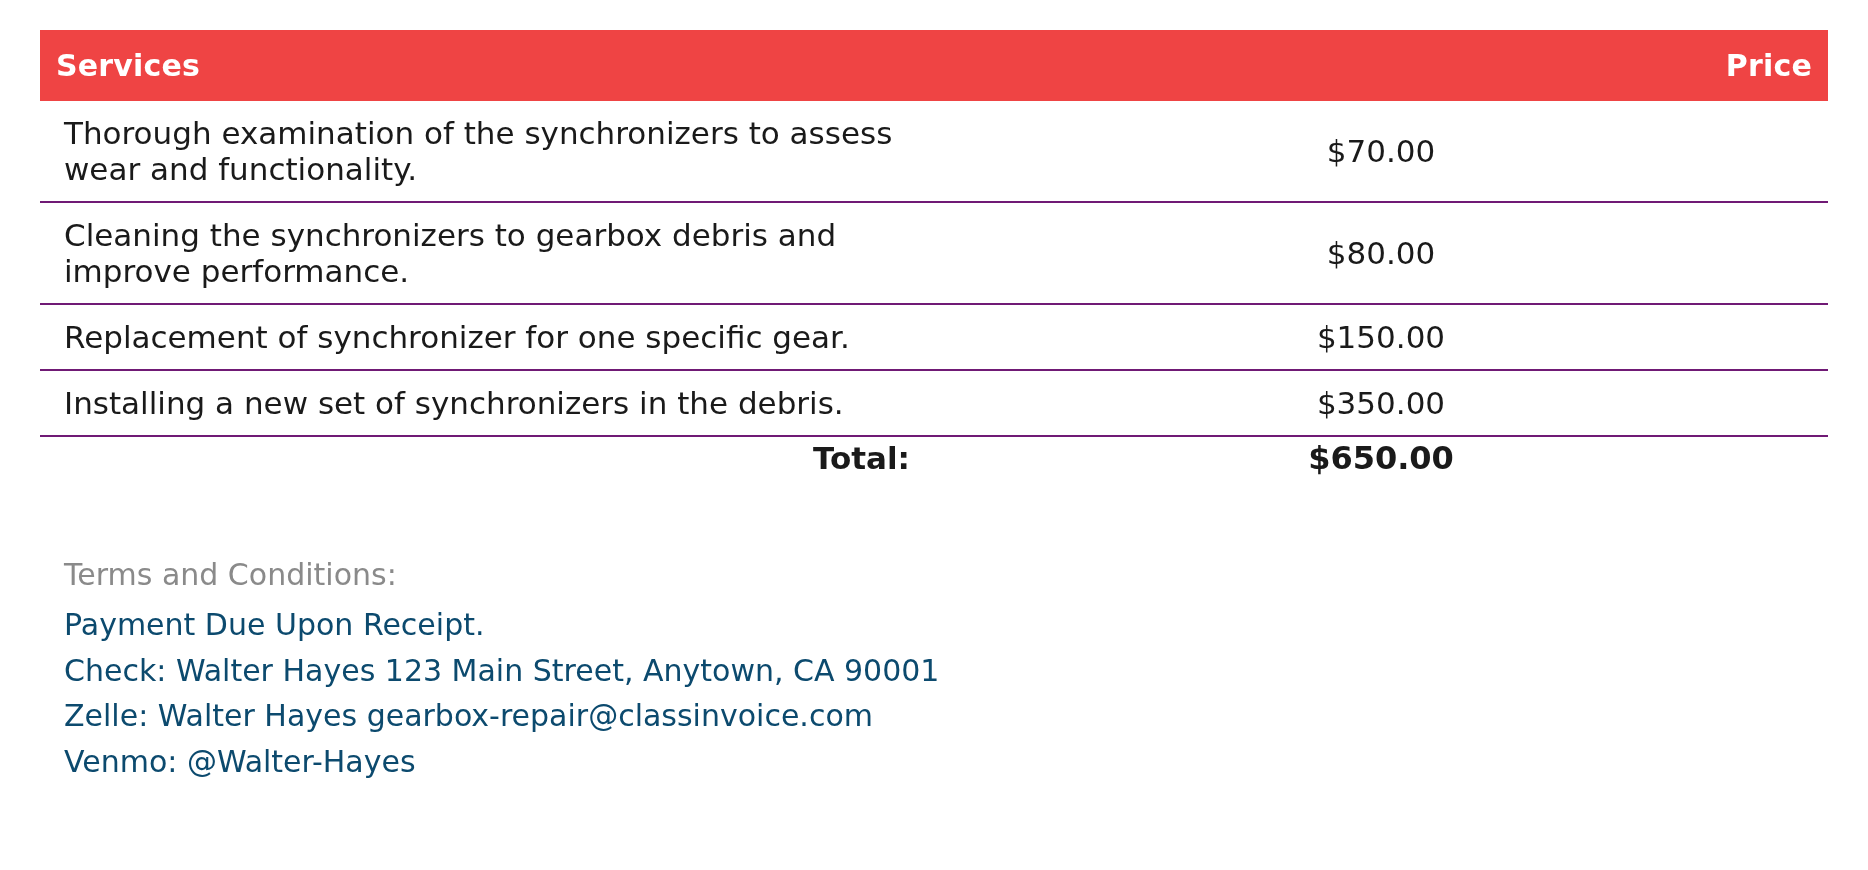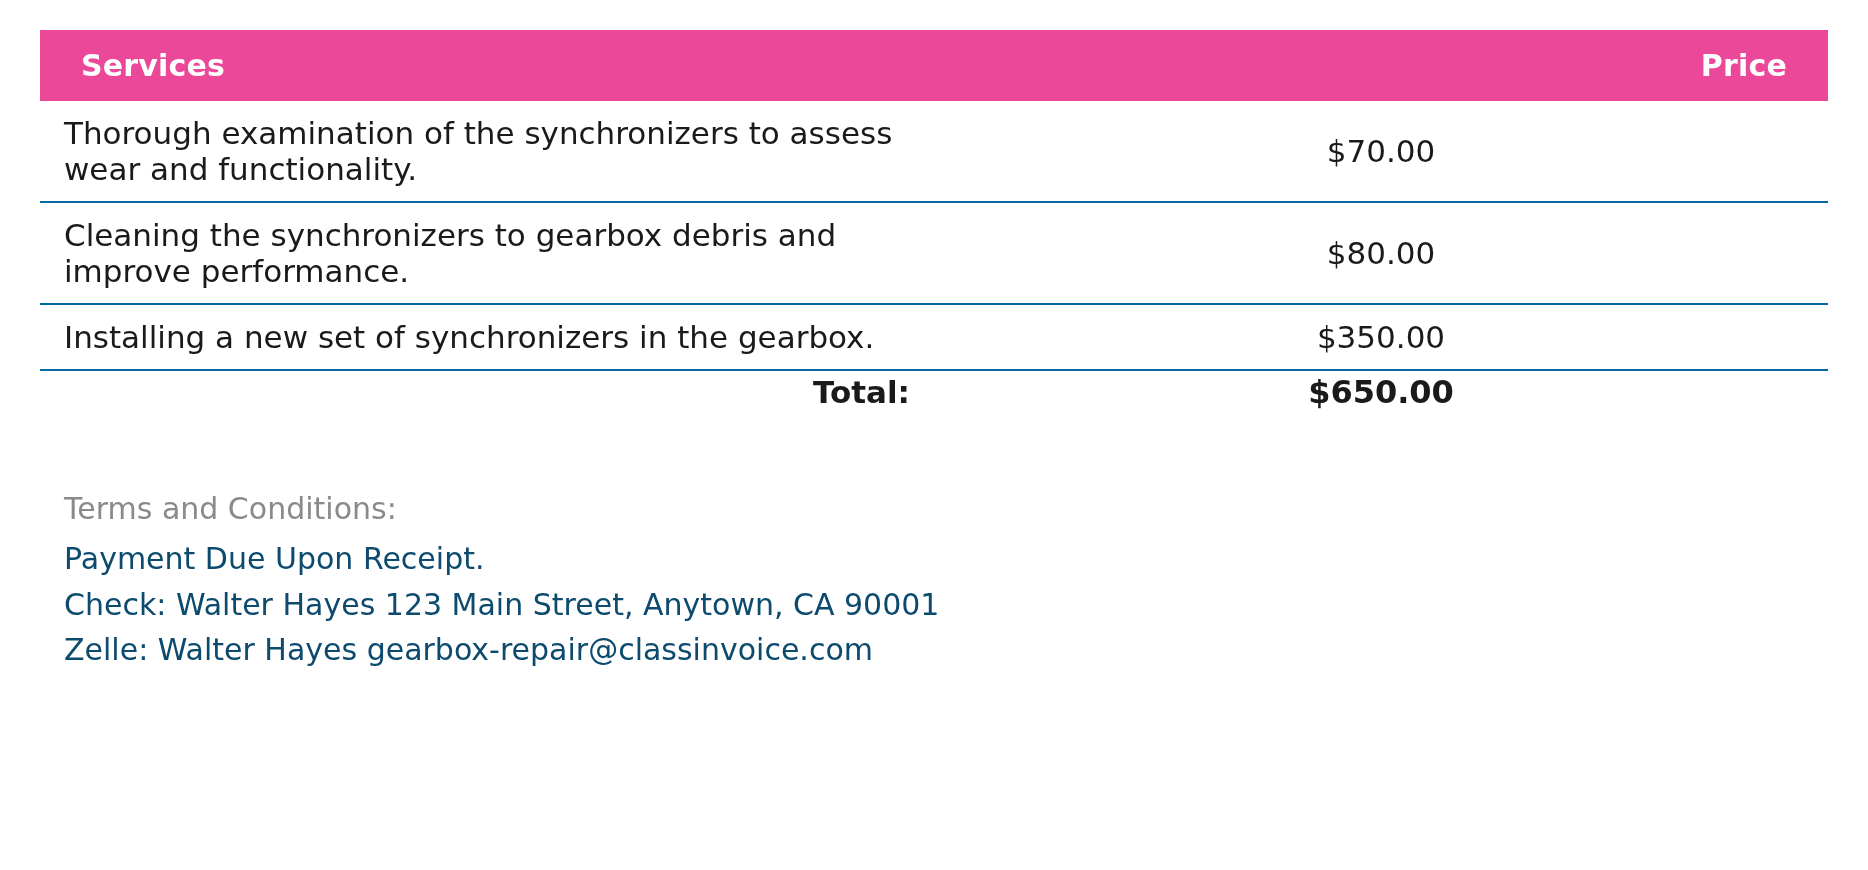--- a/index.html
+++ b/index.html
@@ -19,37 +19,37 @@
     width: 1868px;
     height: 870px;
     padding: 30px 40px 0 40px;
   }
   .services-table {
     width: 100%;
     border-collapse: collapse;
     table-layout: fixed;
   }
   .services-table thead th {
-    background: #ec4899;
+    background: #ef4444;
     color: #ffffff;
     font-size: 30px;
     font-weight: bold;
-    padding: 18px 41px;
+    padding: 18px 16px;
     text-align: left;
     letter-spacing: 0.2px;
   }
   .services-table thead th.price-col {
     text-align: right;
   }
   .services-table tbody td {
     font-size: 31px;
     font-weight: normal;
     color: #1a1a1a;
     padding: 14px 24px 14px 24px;
-    border-bottom: 2px solid #0369a1;
+    border-bottom: 2px solid #701a75;
     vertical-align: middle;
   }
   .services-table tbody td.price-cell {
     text-align: center;
     white-space: nowrap;
   }
   .services-table tbody tr.total-row td {
     border-bottom: none;
     font-weight: bold;
     padding-top: 2px;
@@ -92,30 +92,35 @@
     <tbody>
       <tr>
         <td class="service-cell">Thorough examination of the synchronizers to assess wear and functionality.</td>
         <td class="price-cell">$70.00</td>
       </tr>
       <tr>
         <td class="service-cell">Cleaning the synchronizers to gearbox debris and improve performance.</td>
         <td class="price-cell">$80.00</td>
       </tr>
       <tr>
-        <td class="service-cell">Installing a new set of synchronizers in the gearbox.</td>
+        <td class="service-cell">Replacement of synchronizer for one specific gear.</td>
+        <td class="price-cell">$150.00</td>
+      </tr>
+      <tr>
+        <td class="service-cell">Installing a new set of synchronizers in the debris.</td>
         <td class="price-cell">$350.00</td>
       </tr>
       <tr class="total-row">
         <td class="total-label">Total:</td>
         <td class="price-cell">$650.00</td>
       </tr>
     </tbody>
   </table>
 
   <div class="terms">
     <div class="terms-heading">Terms and Conditions:</div>
     <div class="terms-line">Payment Due Upon Receipt.</div>
     <div class="terms-line">Check: Walter Hayes 123 Main Street, Anytown, CA 90001</div>
     <div class="terms-line">Zelle: Walter Hayes gearbox-repair@classinvoice.com</div>
+    <div class="terms-line">Venmo: @Walter-Hayes</div>
   </div>
 
 </div>
 
 </body></html>

